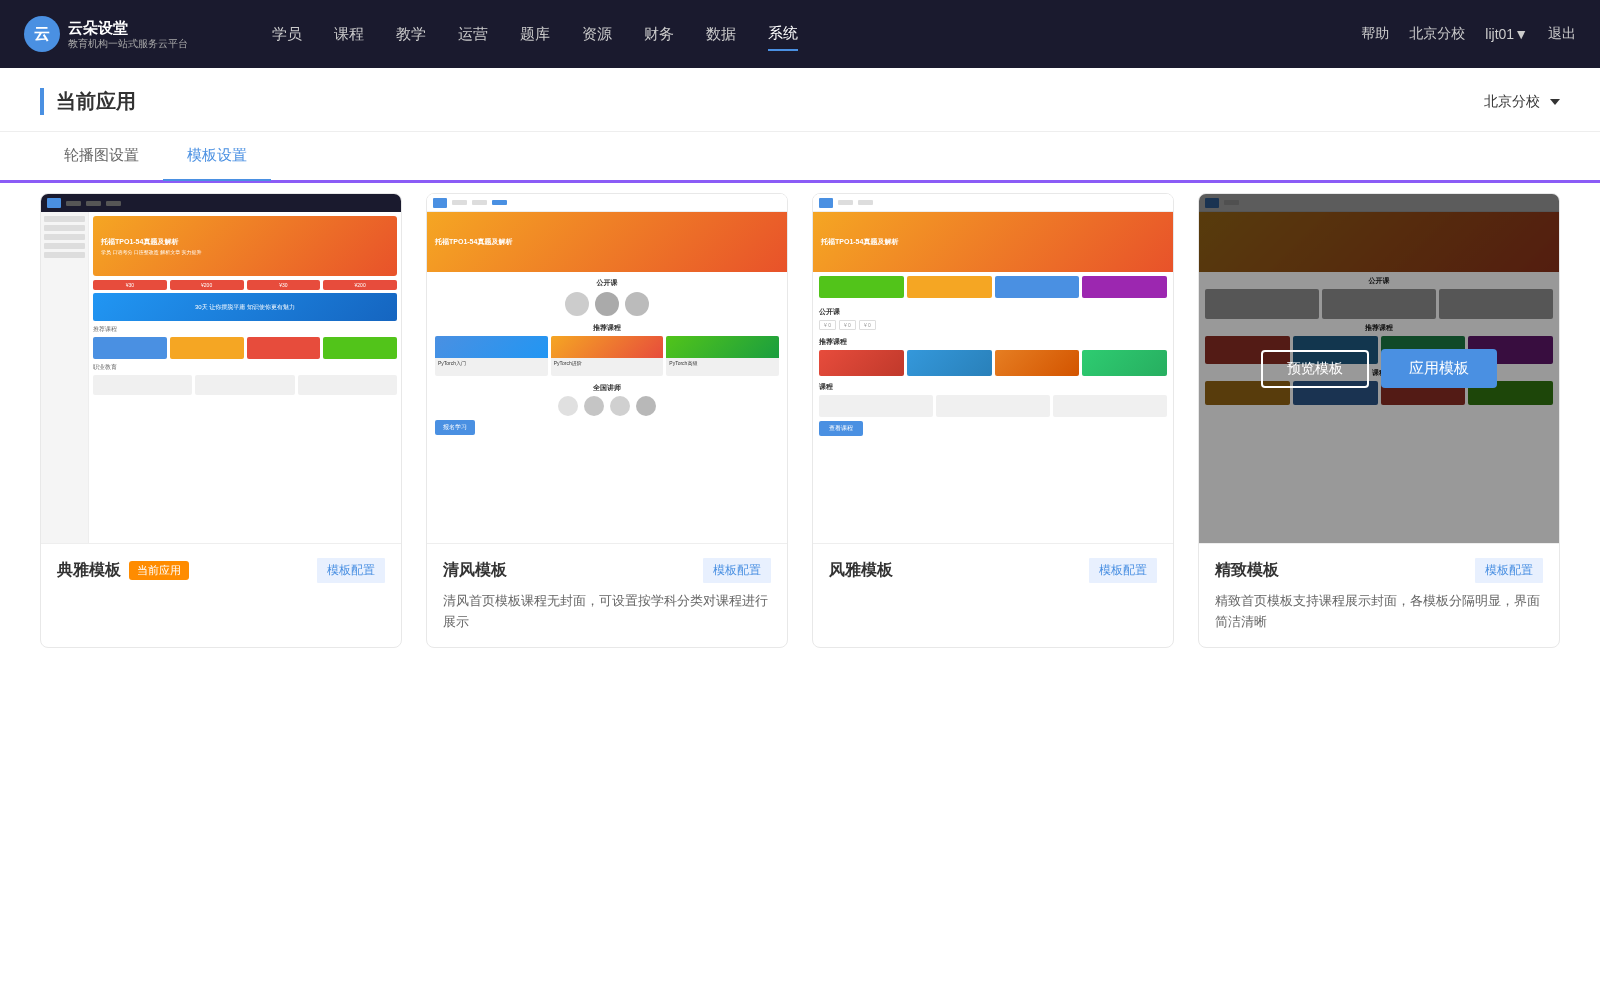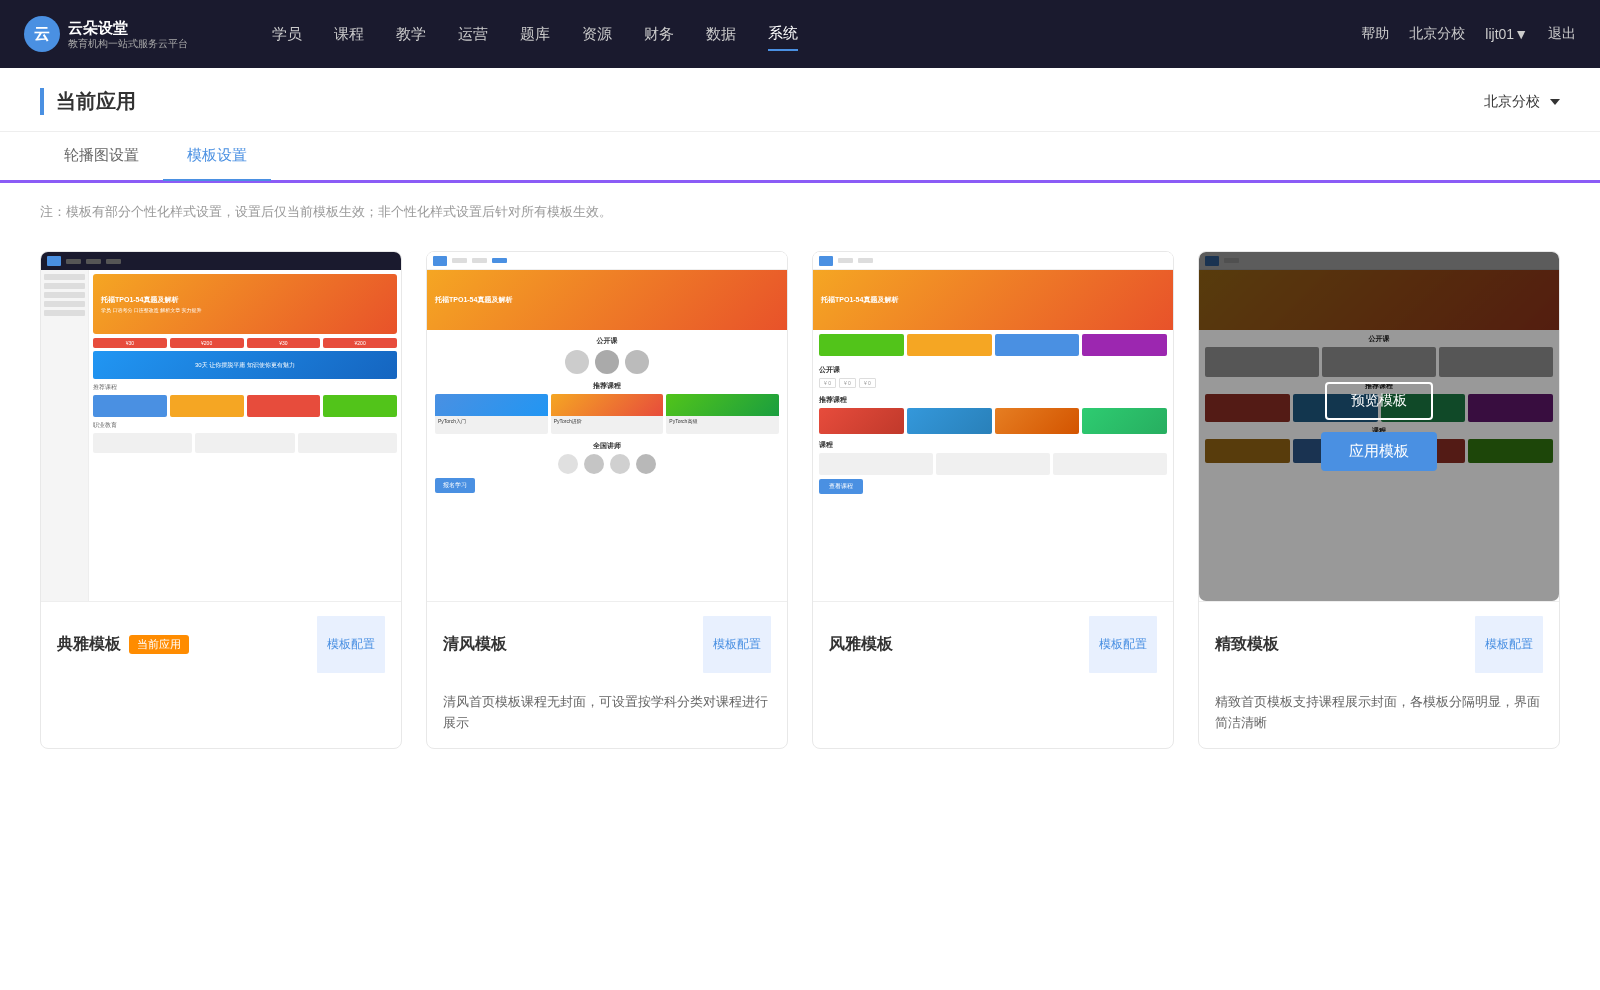--- a/index.html
+++ b/index.html
@@ -30,29 +30,29 @@
 
     
     .note { padding: 20px 40px; color: #999; font-size: 13px; }
 
     
     .template-grid { display: grid; grid-template-columns: repeat(4, 1fr); gap: 24px; padding: 10px 40px 40px; }
 
     .template-card { background: white; border: 1px solid #e8e8e8; border-radius: 8px; overflow: hidden; position: relative; }
 
     
-    .template-overlay { position: absolute; inset: 0; background: rgba(0,0,0,0.4); display: flex; flex-direction: column; align-items: center; justify-content: center; gap: 12px; border-radius: 7px; }
+    .template-overlay { position: absolute; inset: 0; background: rgba(0,0,0,0.4); display: flex; align-items: center; justify-content: center; gap: 12px; }
     .btn-preview { background: transparent; border: 2px solid white; color: white; padding: 8px 24px; border-radius: 4px; font-size: 14px; cursor: pointer; }
     .btn-apply { background: #4a90e2; border: none; color: white; padding: 10px 28px; border-radius: 4px; font-size: 15px; cursor: pointer; font-weight: 500; }
 
     .template-info { padding: 14px 16px; }
-    .template-name-row { display: flex; align-items: center; gap: 8px; margin-bottom: 19px; }
+    .template-name-row { display: flex; align-items: center; gap: 8px; margin-bottom: 8px; }
     .template-name { font-size: 16px; font-weight: bold; color: #333; }
     .badge-current { background: #ff8c00; color: white; font-size: 11px; padding: 2px 8px; border-radius: 3px; }
-    .btn-config { background: #e8f0fe; color: #4a90e2; border: none; font-size: 12px; padding: 20px 10px; border-radius: 1px; cursor: pointer; margin-left: auto; }
+    .btn-config { background: #e8f0fe; color: #4a90e2; border: none; font-size: 12px; padding: 4px 10px; border-radius: 1px; cursor: pointer; margin-left: auto; }
     .template-desc { font-size: 13px; color: #666; line-height: 1.6; }
 
     
     .sim-wrapper { width: 100%; height: 350px; overflow: hidden; background: white; border-bottom: 1px solid #eee; }
 
     
     .chevron-down { display: inline-block; width: 0; height: 0; border-left: 5px solid transparent; border-right: 5px solid transparent; border-top: 6px solid #333; margin-left: 4px; vertical-align: middle; }
   </style>
 </head>
 <body>
@@ -91,21 +91,20 @@
       <span>北京分校</span>
       <span class="chevron-down"></span>
     </div>
   </div>
 
   <div class="tabs">
     <div class="tab">轮播图设置</div>
     <div class="tab active">模板设置</div>
   </div>
 
-  <div class="note">注：模板有部分个性化样式设置，设置后仅当前模板生效；非个性化样式设置后针对所有模板生效。</div>
 
   <div class="template-grid">
 
     <div class="template-card">
       <div class="sim-wrapper">
 
         <div style="background:#1a1a2e;height:18px;display:flex;align-items:center;padding:0 6px;gap:5px;">
           <div style="background:#4a90e2;width:14px;height:10px;border-radius:1px;"></div>
           <div style="background:#555;height:5px;width:15px;border-radius:1px;"></div>
           <div style="background:#555;height:5px;width:15px;border-radius:1px;"></div>

